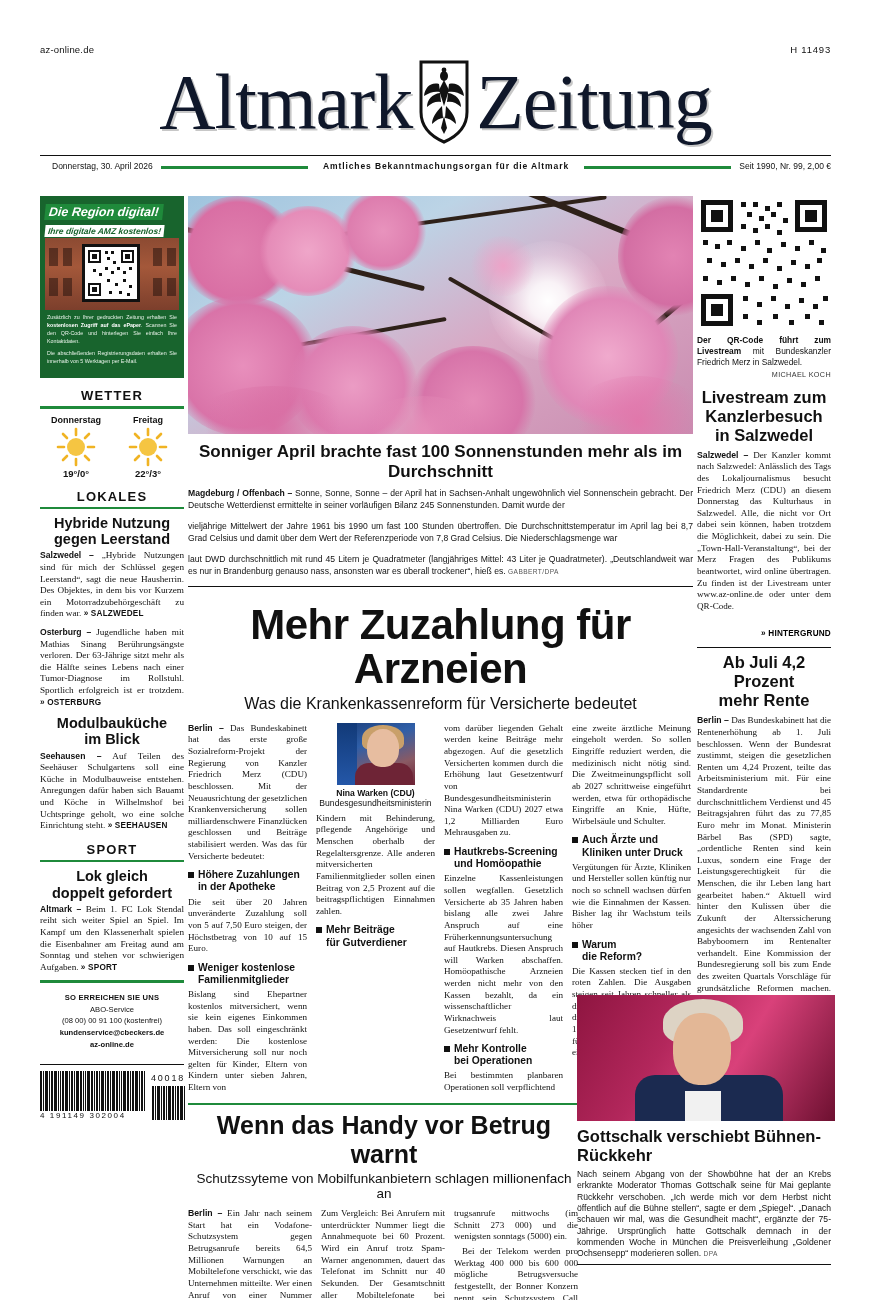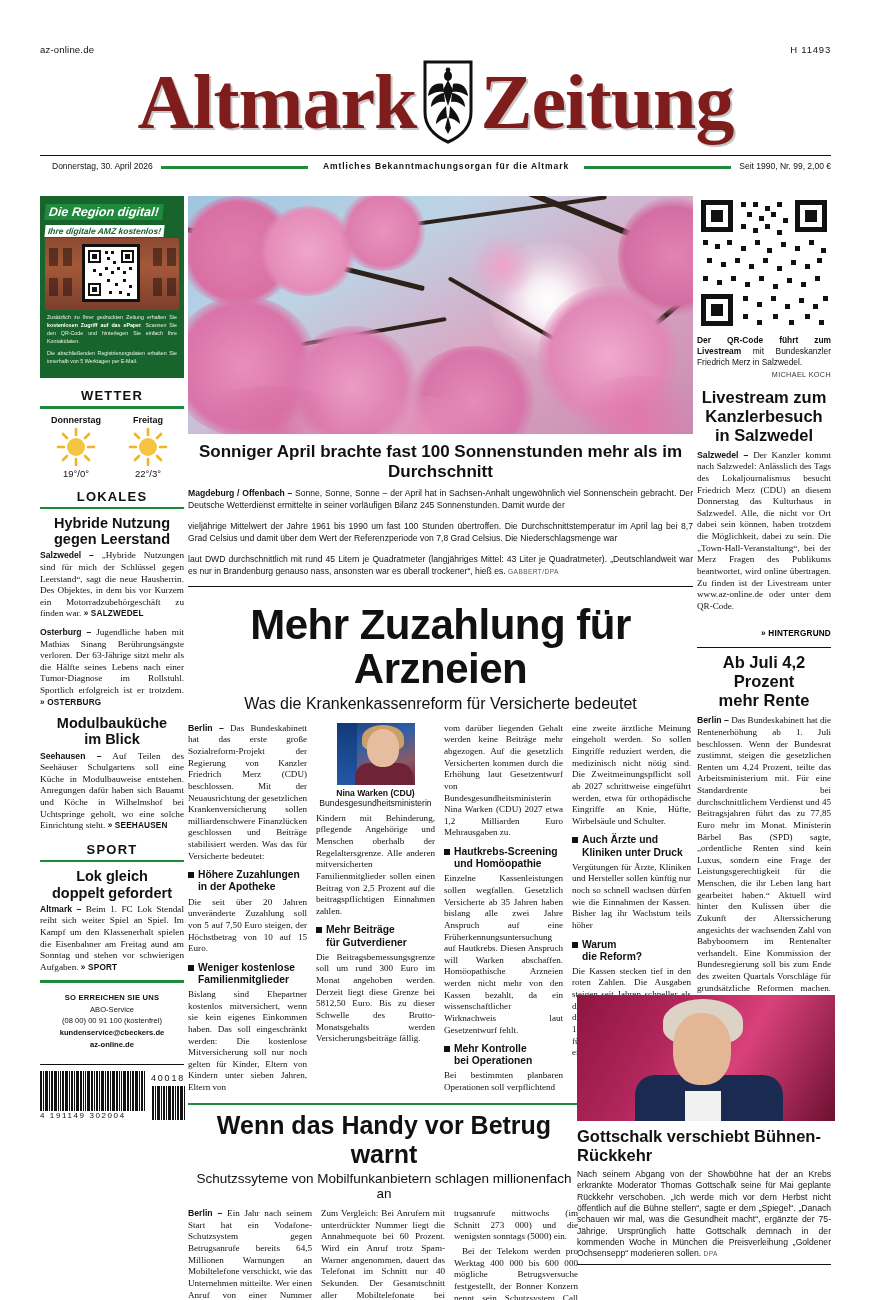--- a/index.html
+++ b/index.html
@@ -12,22 +12,22 @@
   .page { position: relative; width: 871px; height: 1300px; background: #fff; padding: 0; }
 
   
   .topbar { position: absolute; left: 40px; top: 44px; width: 791px; height: 16px; }
   .topbar .url { position: absolute; left: 0; top: 0; font-size: 9.5px; color: #111; letter-spacing: .2px; }
   .topbar .code { position: absolute; right: 0; top: 0; font-size: 9.5px; color: #111; letter-spacing: .8px; }
 
   
   .masthead { position: absolute; left: 40px; top: 52px; width: 791px; height: 100px;
               display: flex; align-items: center; justify-content: center; }
-  .mast-word { font-family: "Liberation Serif", serif; font-weight: bold; font-size: 78px;
-               line-height: 1; color: #7f1d1d; letter-spacing: -1px;
+  .mast-word { font-family: "Liberation Serif", serif; font-weight: normal; font-size: 78px;
+               line-height: 1; color: #0f172a; letter-spacing: -1px;
                text-shadow: 2px 2px 0 rgba(0,0,0,.22); }
   .crest { width: 52px; height: 84px; margin: 0 6px; position: relative; }
   .crest svg { display: block; }
 
   
   .dateline { position: absolute; left: 40px; top: 155px; width: 791px; height: 22px;
               display: flex; align-items: center; }
   .dateline .dl-left { font-size: 8.5px; color: #111; white-space: nowrap; padding-left: 12px; }
   .dateline .dl-right { font-size: 8.5px; color: #111; white-space: nowrap; }
   .dateline .rule { flex: 1; height: 3px; background: #1f8a3b; margin: 0 8px; position: relative; top: 1px; }
@@ -62,21 +62,21 @@
   .sec-head { text-align: center; font-weight: bold; font-size: 13px; letter-spacing: 1.2px;
               color: #111; margin-top: 10px; padding-bottom: 3px; }
   .sec-rule { height: 2.5px; background: #1f8a3b; margin-bottom: 6px; }
   .thin-rule { height: 1px; background: #111; margin: 7px 0 6px; }
 
   
   .weather { display: flex; justify-content: space-between; padding: 0 4px; }
   .wx { width: 64px; text-align: center; }
   .wx-day { font-size: 9px; font-weight: bold; color: #111; margin-bottom: 2px; }
   .wx-icon { height: 40px; display: flex; align-items: center; justify-content: center; }
-  .wx-temp { font-size: 9.5px; font-weight: normal; color: #111; margin-top: 1px; }
+  .wx-temp { font-size: 9.5px; font-weight: bold; color: #111; margin-top: 1px; }
 
   
   .teaser { margin-bottom: 7px; }
   .teaser h3 { font-family: "Liberation Sans", sans-serif; font-weight: bold; font-size: 14.5px;
                line-height: 1.12; text-align: center; color: #111; margin-bottom: 3px; }
   .teaser p { font-family: "Liberation Serif", serif; font-size: 9.2px; line-height: 1.26;
               text-align: justify; color: #111; hyphens: auto; }
   .teaser p b { font-family: "Liberation Sans", sans-serif; font-size: 8.6px; }
   .ref { font-family: "Liberation Sans", sans-serif; font-weight: bold; font-size: 8.2px;
          letter-spacing: .2px; white-space: nowrap; }
@@ -468,21 +468,20 @@
         <div class="portrait">
           <div class="flag"></div>
           <div class="torso"></div>
           <div class="hair"></div>
           <div class="face"></div>
         </div>
         <div class="cap-name">Nina Warken (CDU)</div>
         <div class="cap-role">Bundesgesundheitsministerin</div>
         <p class="body-serif">Kindern mit Behinderung, pflegende Angehörige und Menschen oberhalb der Regelaltersgrenze. Alle anderen mitversicherten Familienmitglieder sollen einen Beitrag von 2,5 Prozent auf die beitragspflichtigen Einnahmen zahlen.</p>
         <div class="sub-h"><span class="sq"></span><span>Mehr Beiträge</span><span class="l2">für Gutverdiener</span></div>
-        <p class="body-serif">Die Beitragsbemessungsgrenze soll um rund 300 Euro im Monat angehoben werden. Derzeit liegt diese Grenze bei 5812,50 Euro. Bis zu dieser Schwelle des Brutto-Monatsgehalts werden Versicherungsbeiträge fällig.</p>
       </div>
 
       <div>
         <p class="body-serif">vom darüber liegenden Gehalt werden keine Beiträge mehr abgezogen. Auf die gesetzlich Versicherten kommen durch die Erhöhung laut Gesetzentwurf von Bundesgesundheitsministerin Nina Warken (CDU) 2027 etwa 1,2 Milliarden Euro Mehrausgaben zu.</p>
         <div class="sub-h"><span class="sq"></span><span>Hautkrebs-Screening</span><span class="l2">und Homöopathie</span></div>
         <p class="body-serif">Einzelne Kassenleistungen sollen wegfallen. Gesetzlich Versicherte ab 35 Jahren haben bislang alle zwei Jahre Anspruch auf eine Früherkennungsuntersuchung auf Hautkrebs. Diesen Anspruch will Warken abschaffen. Homöopathische Arzneien werden nicht mehr von den Kassen bezahlt, da ein wissenschaftlicher Wirknachweis laut Gesetzentwurf fehlt.</p>
         <div class="sub-h"><span class="sq"></span><span>Mehr Kontrolle</span><span class="l2">bei Operationen</span></div>
         <p class="body-serif">Bei bestimmten planbaren Operationen soll verpflichtend</p>
       </div>
 

